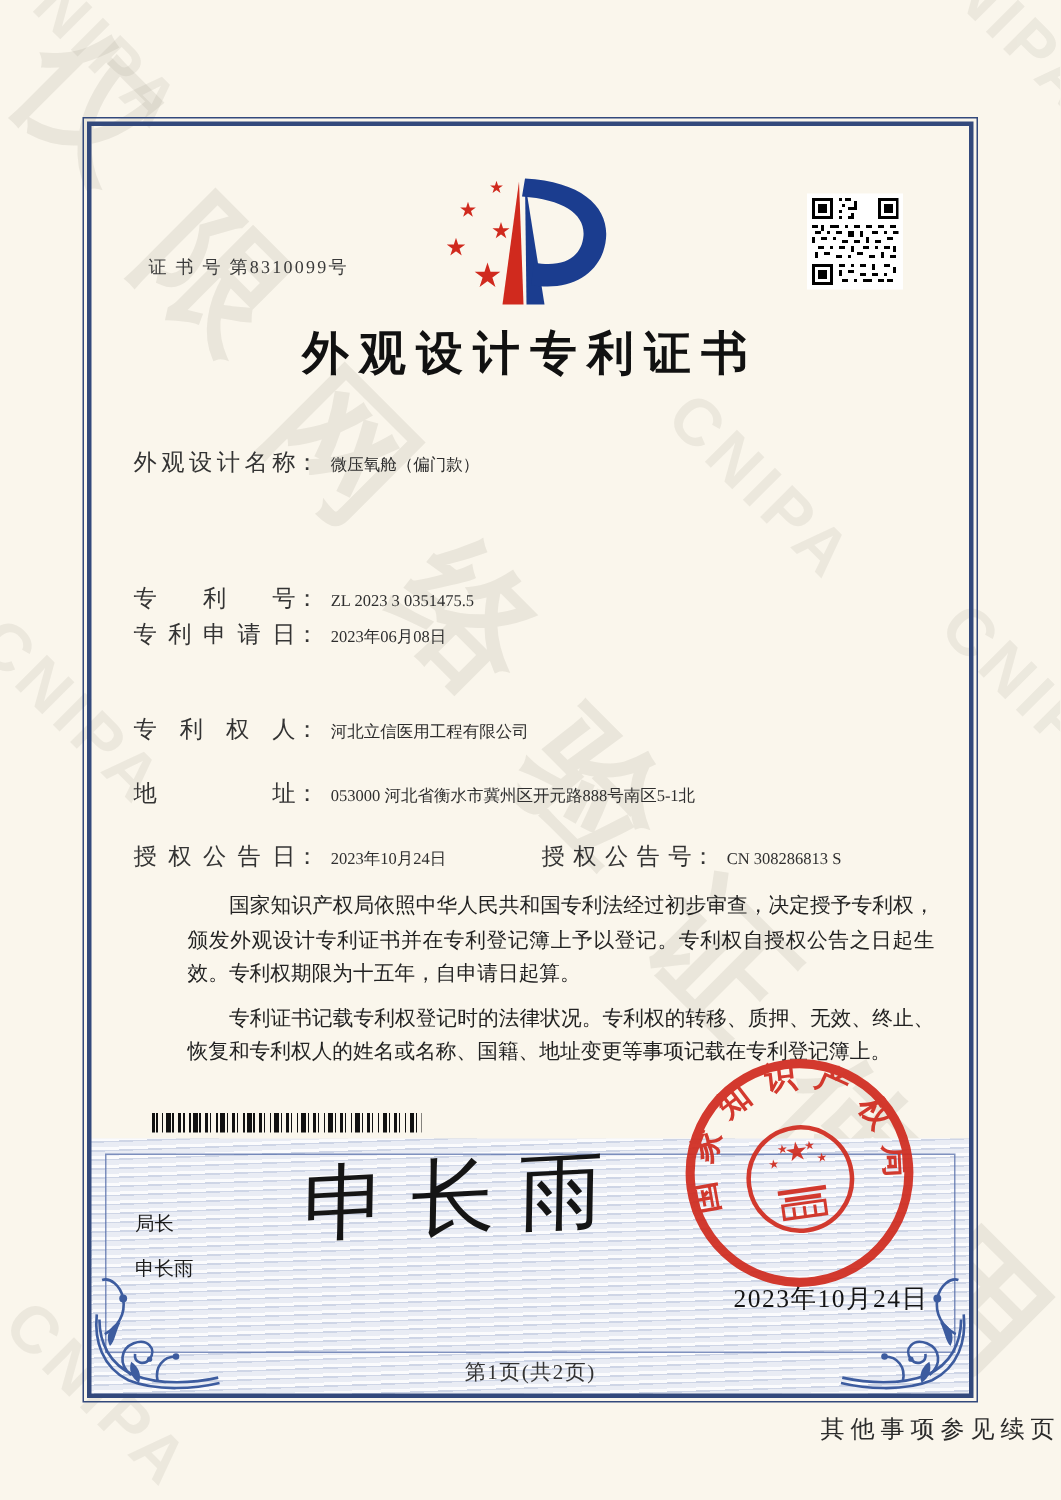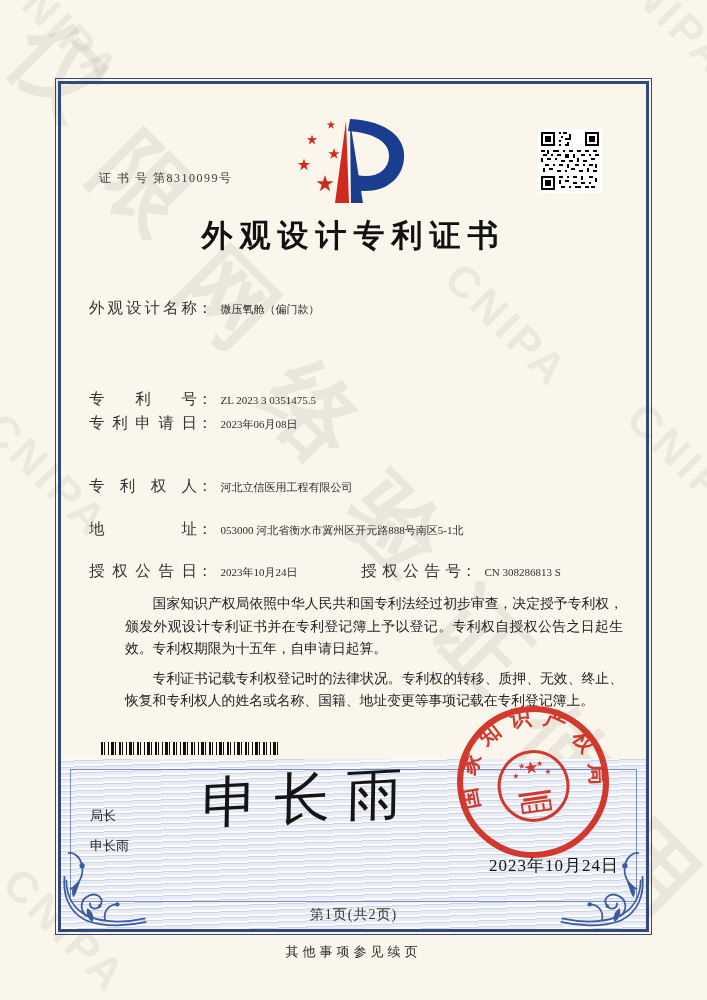--- a/index.html
+++ b/index.html
@@ -75,22 +75,22 @@
     letter-spacing:16px; transform:rotate(-3deg) skewX(-4deg); white-space:nowrap;
   }
   .page-indicator { position:absolute; left:0; right:0; bottom:6px; text-align:center;
     font-size:14px; color:#333; letter-spacing:1px; }
   
   .seal { position:absolute; left:396px; top:622px; width:162px; height:162px;
     transform:rotate(-8deg); opacity:.92; z-index:5; }
   .seal-date { position:absolute; left:398px; top:775px; width:200px; text-align:center;
     font-size:17px; color:#141414; letter-spacing:1px; z-index:6; }
   
-  .continuation { position:absolute; left:0; right:0; top:943px; text-align:center;
-    font-size:13px; letter-spacing:4px; color:#2b2b2b; z-index:2; }
+  .continuation { position:absolute; left:0; right:0; top:943px; text-align:right;
+    font-size:16px; letter-spacing:4px; color:#2b2b2b; z-index:2; }
 </style>
 </head>
 <body>
 
 <div id="page">
 
   <span class="wm wm-brand" style="left:-18px; top:0px;">CNIPA</span>
   <span class="wm wm-brand" style="left:592px; top:-12px;">CNIPA</span>
   <span class="wm wm-brand" style="left:430px; top:300px;">CNIPA</span>
   <span class="wm wm-brand" style="left:-30px; top:450px;">CNIPA</span>

